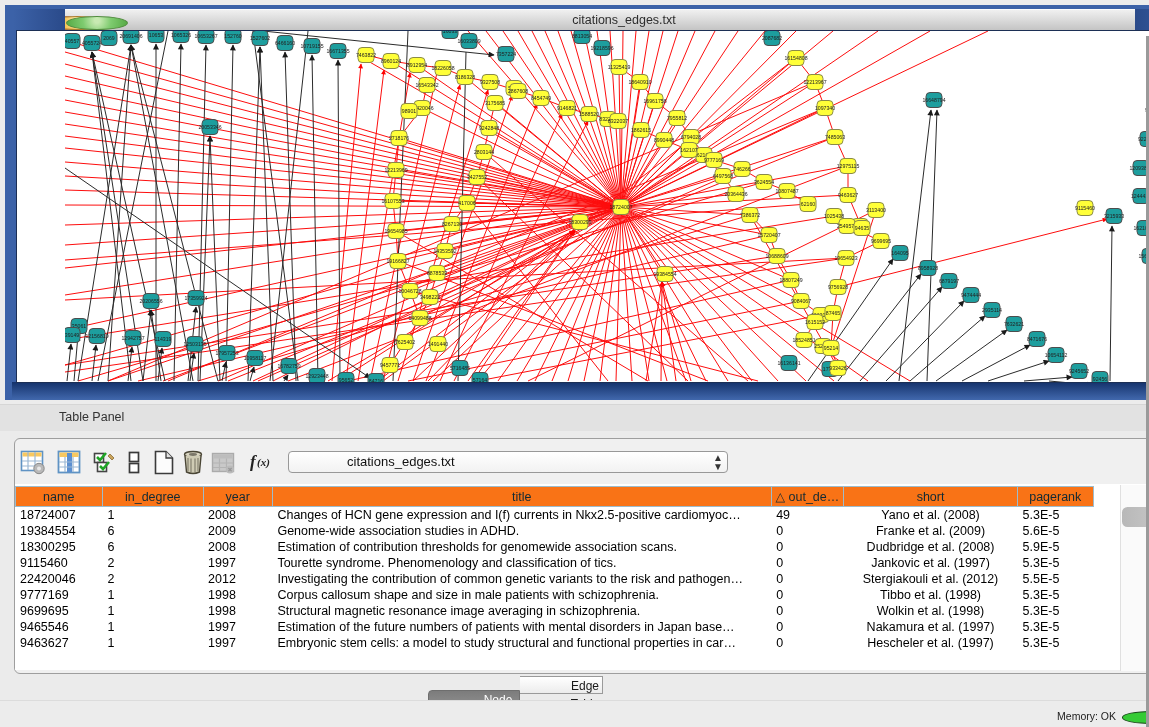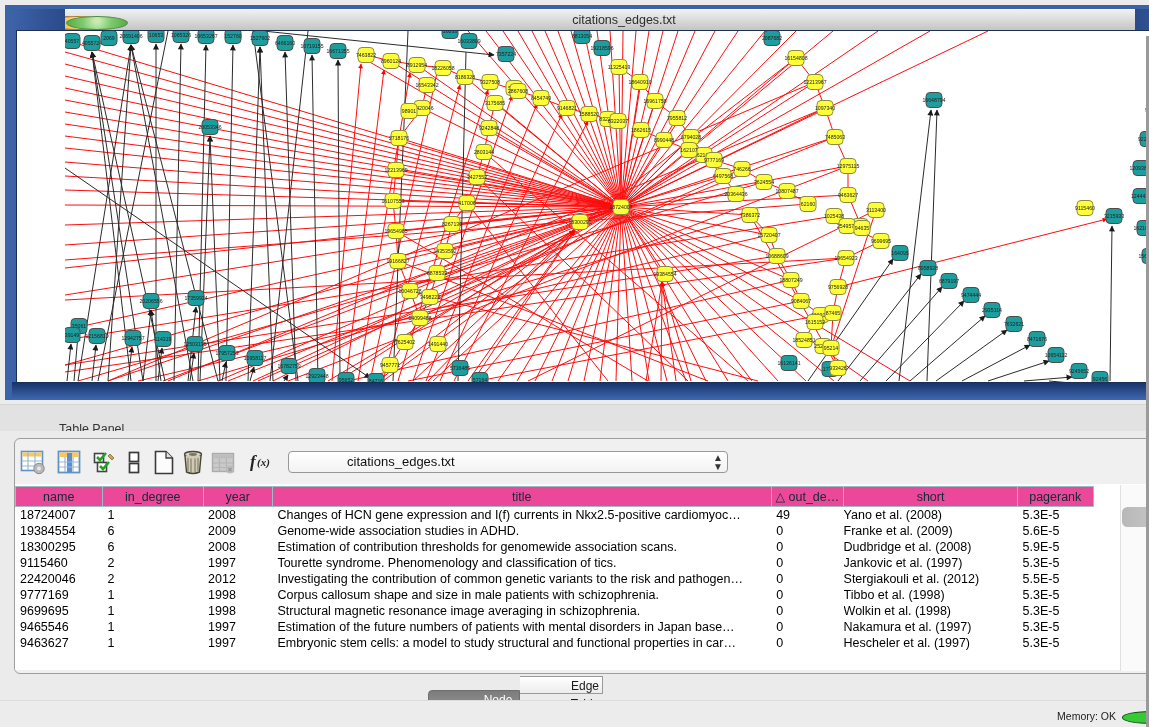--- a/index.html
+++ b/index.html
@@ -15,38 +15,38 @@
 .light{top:16px;width:12px;height:12px;border-radius:50%;}
 #lr{left:26px;background:radial-gradient(circle at 50% 30%,#f99d96 8%,#ed6a5e 45%,#d33e32);border:0.5px solid #a53d35;}
 #ly{left:46px;background:radial-gradient(circle at 50% 30%,#fce3a0 8%,#f5bf4f 45%,#e0a033);border:0.5px solid #ad7d2c;}
 #lg{left:66px;background:radial-gradient(circle at 50% 30%,#c8eab2 8%,#7ecb6f 45%,#55a944);border:0.5px solid #528c3f;}
 #canvas{left:17px;top:31px;width:1118px;height:351px;background:#fff;overflow:hidden;box-shadow:0 0 0 1px #1c2f55;}
 #ledge{left:13px;top:9px;width:4px;height:373px;background:linear-gradient(90deg,#3c62a8,#2a4a8a);}
 #redge{left:1135px;top:9px;width:4px;height:373px;background:linear-gradient(90deg,#2a4a8a,#3c62a8);}
 
 #tp-bar{left:0;top:404px;width:1149px;height:27px;background:#e2e2e2;
  border-top:1px solid #d6d6d6;border-bottom:1px solid #cfcfcf;}
-#tp-title{left:11px;top:422px;font-size:12.5px;color:#333;}
+#tp-title{left:11px;top:410px;font-size:12.5px;color:#333;}
 #tp-body{left:0;top:431px;width:1149px;height:269px;background:#ebebeb;}
 #cbox{left:14px;top:438px;width:1122px;height:234px;background:#f0f0f0;
  border:1px solid #9e9e9e;border-radius:6px;}
 .ticon{position:absolute;top:450px;}
 #combo{left:288px;top:451px;width:390px;height:20px;background:linear-gradient(#ffffff,#f2f2f2);
  border:1px solid #989898;border-radius:4px;font-size:13px;color:#111;line-height:20px;}
 #combo span{padding-left:10px;}
 #combo .step{position:absolute;right:4px;top:1px;font-size:10px;color:#333;line-height:9px;text-align:center;}
 
 #tbl{left:14.5px;top:486px;width:1079px;border-collapse:collapse;table-layout:fixed;
  font-size:12.5px;color:#000;background:#fff;}
-#tbl th{background:#ec4899;border:1px solid #9dbccc;
+#tbl th{background:#f97316;border:1px solid #9dbccc;
  font-weight:normal;font-size:12.5px;height:19px;padding:0;color:#102a35;}
 #tbl td{height:16px;padding:0 0 0 5px;white-space:nowrap;overflow:hidden;border:none;}
 #tbl .c0{width:86px;}#tbl .c1{width:99px;}#tbl .c2{width:68px;}#tbl .c3{width:495px;}
 #tbl .c4{width:71px;}#tbl .c5{width:172px;}#tbl .c6{width:74px;}
-#tbl td.c5{text-align:left;padding:0;}
+#tbl td.c5{text-align:center;padding:0;}
 #white-under{left:15px;top:484px;width:1104px;height:186px;background:#fff;}
 
 #sbar{left:1120px;top:485px;width:15px;height:186px;background:#fafafa;border-left:1px solid #e0e0e0;}
 #sthumb{left:1122px;top:507px;width:11px;height:20px;border-radius:5.5px;
  background:linear-gradient(90deg,#b8b8b8,#cfcfcf);}
 .seg{position:absolute;top:676px;height:18px;line-height:18px;text-align:center;font-size:12px;
  border:1px solid #9a9a9a;box-sizing:border-box;background:linear-gradient(#ffffff,#ececec);color:#1a1a1a;}
 #seg1{left:428px;width:92px;border-radius:4px 0 0 4px;
  background:linear-gradient(#7c7c7c,#8f8f8f);color:#fff;border-color:#6e6e6e;margin-top:14px;}
 #seg2{left:520px;width:83px;border-left:none;text-align:center;}

